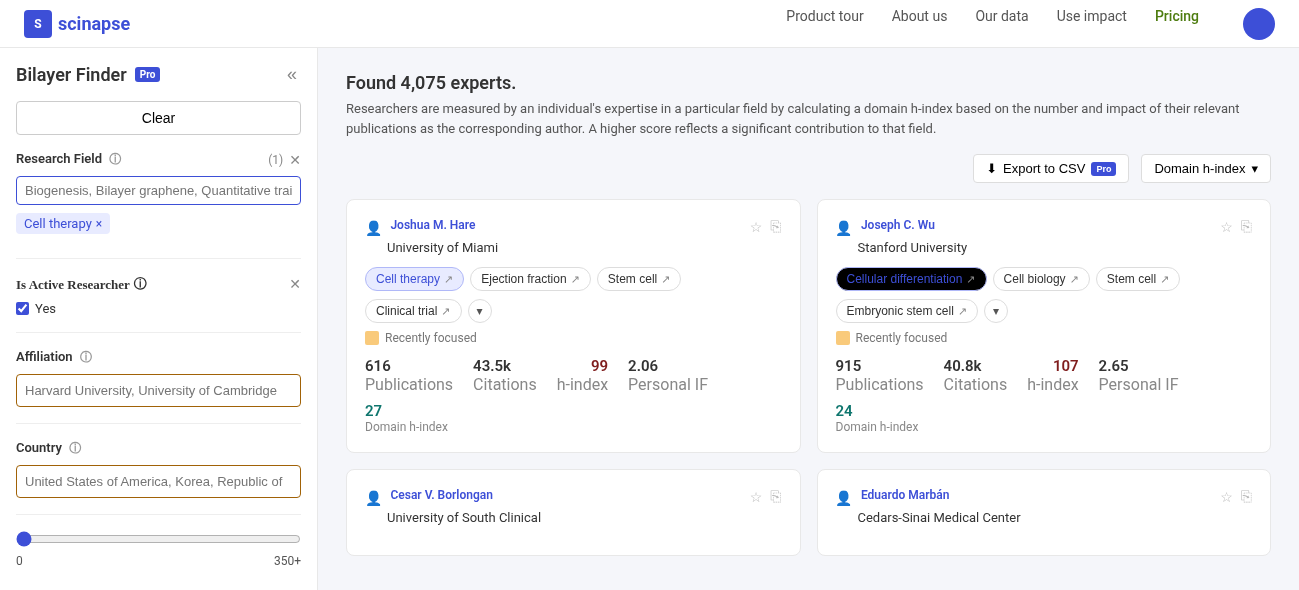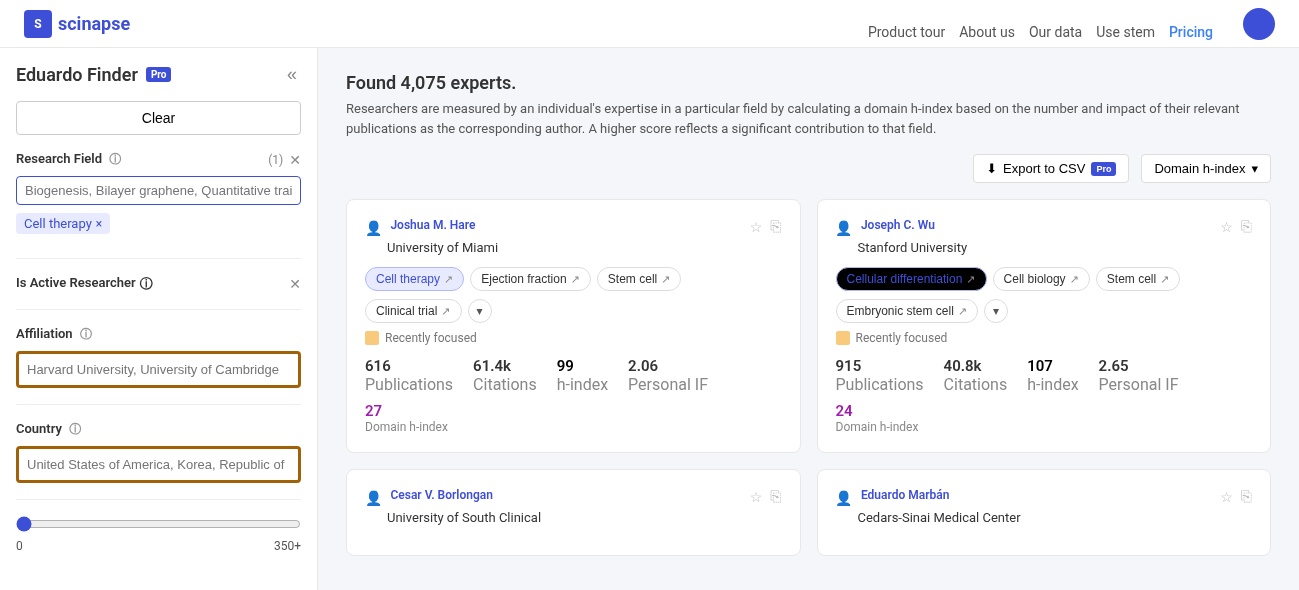--- a/index.html
+++ b/index.html
@@ -28,31 +28,31 @@
     }
     .logo-icon {
       width: 28px; height: 28px;
       background: #3d4fd7;
       border-radius: 4px;
       display: flex; align-items: center; justify-content: center;
       color: white; font-size: 12px; font-weight: bold;
     }
     .nav-links {
       display: flex;
-      gap: 14px;
-      align-items: flex-end;
+      gap: 28px;
+      align-items: flex-start;
     }
     .nav-link {
       color: #555;
       text-decoration: none;
       font-size: 14px;
       cursor: pointer;
     }
     .nav-pricing {
-      color: #3b82f6;
+      color: #4d7c0f;
       font-weight: 500;
     }
     .nav-avatar {
       width: 32px; height: 32px;
       background: #3d4fd7;
       border-radius: 50%;
       margin-left: 16px;
     }
 
     
@@ -176,36 +176,37 @@
     .is-active-row {
       display: flex;
       align-items: center;
       justify-content: space-between;
       margin-bottom: 8px;
     }
     .is-active-label {
       font-weight: 600;
       font-size: 13px;
       display: flex;
-      align-items: flex-start;
+      align-items: flex-end;
       gap: 4px;
+      font-family: Liberation Serif, serif;
     }
     .checkbox-row {
       display: flex;
       align-items: center;
       gap: 6px;
       font-size: 13px;
     }
     .checkbox-row input[type=checkbox] {
       accent-color: #3d4fd7;
     }
 
     .text-input {
       width: 100%;
-      border: 3px solid #a16207;
+      border: 1px solid #a16207;
       border-radius: 4px;
       padding: 8px;
       font-size: 13px;
       color: #000000;
       outline: none;
     }
 
     .slider-container {
       margin-top: 8px;
     }
@@ -382,63 +383,63 @@
       display: flex;
       gap: 20px;
       margin-bottom: 4px;
     }
     .stat-item { }
     .stat-value {
       font-size: 15px;
       font-weight: 600;
       color: #333;
     }
-    .stat-value.link { color: #000000; cursor: pointer; }
+    .stat-value.link { color: #7f1d1d; cursor: pointer; text-align: right; }
     .stat-label {
       font-size: 16px;
       color: #888;
     }
 
     .domain-row {
       margin-top: 8px;
     }
     .domain-value {
       font-size: 15px;
       font-weight: 600;
-      color: #a21caf;
+      color: #0f766e;
     }
     .domain-label {
       font-size: 12px;
       color: #888;
     }
   </style>
 </head>
 <body>
 
 <header class="header">
   <div class="logo">
     <div class="logo-icon">S</div>
     <span>scinapse</span>
   </div>
   <nav class="nav-links">
     <a class="nav-link">Product tour</a>
     <a class="nav-link">About us</a>
     <a class="nav-link">Our data</a>
-    <a class="nav-link">Use stem</a>
+    <a class="nav-link">Use impact</a>
     <a class="nav-link nav-pricing">Pricing</a>
     <div class="nav-avatar"></div>
   </nav>
 </header>
 
 <div class="app-body">
 
   <aside class="sidebar">
     <div class="sidebar-header">
       <div class="sidebar-title">
-        <span>Eduardo Finder</span>
+        <span>Bilayer Finder</span>
         <span class="pro-badge">Pro</span>
       </div>
       <button class="collapse-btn">«</button>
     </div>
 
     <button class="clear-btn">Clear</button>
 
     
     <div class="section-block">
       <div class="section-label">
@@ -461,20 +462,24 @@
     <div class="divider"></div>
 
     
     <div class="section-block">
       <div class="is-active-row">
         <div class="is-active-label">
           <span>Is Active Researcher</span>
           <span class="info-icon">ⓘ</span>
         </div>
         <button class="x-btn">✕</button>
+      </div>
+      <div class="checkbox-row">
+        <input type="checkbox" checked="" style="">
+        <label>Yes</label>
       </div>
     </div>
 
     <div class="divider"></div>
 
     
     <div class="section-block">
       <div class="section-label">
         <span>
           <span>Affiliation</span>
@@ -567,21 +572,21 @@
         <div class="recently-focused">
           <div class="orange-square"></div>
           <span>Recently focused</span>
         </div>
         <div class="stats-row">
           <div class="stat-item">
             <div class="stat-value">616</div>
             <div class="stat-label">Publications</div>
           </div>
           <div class="stat-item">
-            <div class="stat-value">61.4k</div>
+            <div class="stat-value">43.5k</div>
             <div class="stat-label">Citations</div>
           </div>
           <div class="stat-item">
             <div class="stat-value link">99</div>
             <div class="stat-label">h-index</div>
           </div>
           <div class="stat-item">
             <div class="stat-value">2.06</div>
             <div class="stat-label">Personal IF</div>
           </div>

